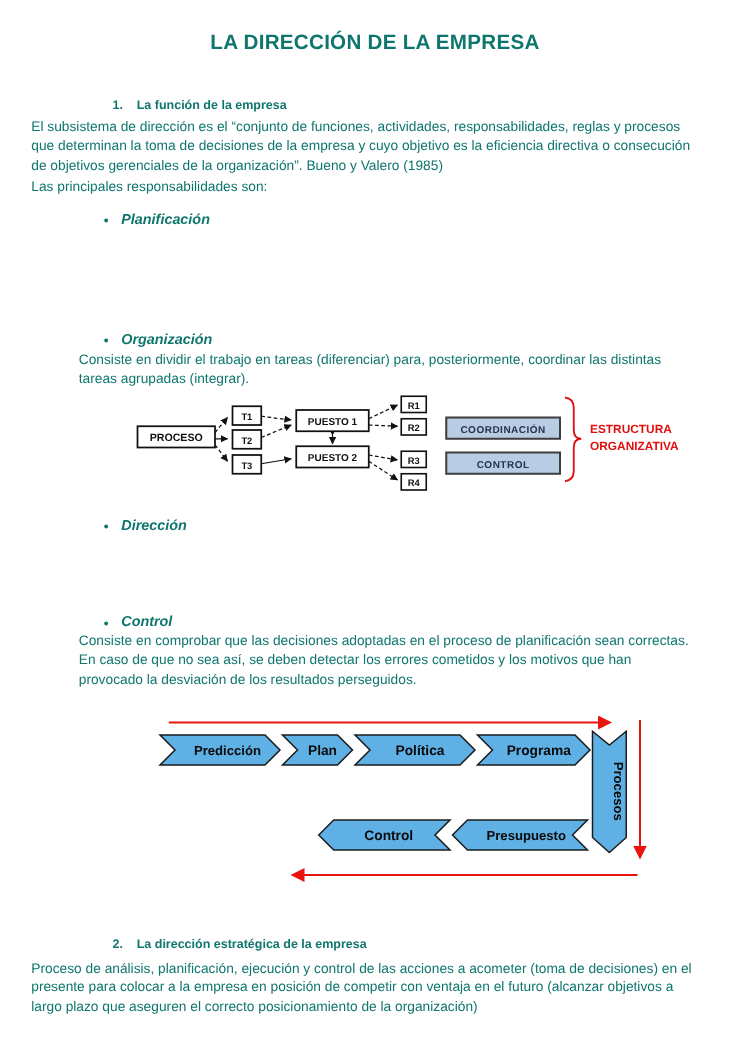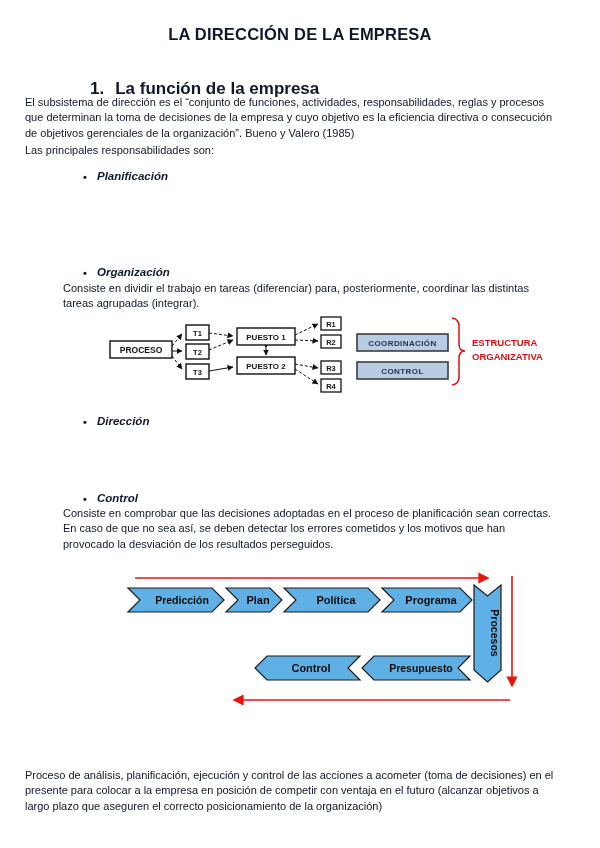--- a/index.html
+++ b/index.html
@@ -1,23 +1,23 @@
 <!DOCTYPE html>
 <html><head>
 <meta charset="utf-8">
 <style>
   html,body { margin:0; padding:0; background:#888; }
   .page {
     position:relative; width:600px; height:848px; margin:0 auto;
     background:#ffffff; font-family:"Liberation Sans", sans-serif;
-    color:#0f172a; overflow:hidden;
+    color:#0f766e; overflow:hidden;
   }
   .abs { position:absolute; }
   .title { width:600px; text-align:center; font-size:16.5px; font-weight:bold; letter-spacing:.2px; }
-  .h1 { font-size:17px; font-weight:bold; }
+  .h1 { font-size:10px; font-weight:bold; }
   .h1 .num { margin-right:11px; }
   .para { font-size:11px; line-height:15.3px; white-space:pre-line; }
   .bullet-head { font-size:11.5px; font-weight:bold; font-style:italic; }
   .bullet-dot { font-size:11px; position:absolute; left:-14px; top:1px; font-style:normal; }
   .small-line { font-size:11px; }
   svg text { font-family:"Liberation Sans", sans-serif; }
   .boxtxt { font-weight:bold; fill:#111; }
   .sidetxt { font-weight:bold; fill:#26324b; letter-spacing:.4px; }
   .redtxt { font-weight:bold; }
   .chevtxt { font-weight:bold; fill:#0b0b0b; }
@@ -176,17 +176,20 @@
     <g>
       <polygon points="360,88 267,88 255,100 267,112 360,112 348,100" fill="#5fb0e4" stroke="#1c1c1c" stroke-width="1.2"></polygon>
       <text class="chevtxt" x="311" y="104" font-size="11" text-anchor="middle">Control</text>
     </g>
     <g>
       <polygon points="470,88 374,88 362,100 374,112 470,112 458,100" fill="#5fb0e4" stroke="#1c1c1c" stroke-width="1.2"></polygon>
       <text class="chevtxt" x="421" y="104" font-size="10.5" text-anchor="middle">Presupuesto</text>
     </g>
   </svg>
 
+  <div class="abs h1" style="top:750px; left:90px;">
+    <span class="num">2.</span><span>La dirección estratégica de la empresa</span>
+  </div>
   <div class="abs para" style="top:768px; left:25px; width:560px;">Proceso de análisis, planificación, ejecución y control de las acciones a acometer (toma de decisiones) en el
 presente para colocar a la empresa en posición de competir con ventaja en el futuro (alcanzar objetivos a
 largo plazo que aseguren el correcto posicionamiento de la organización)</div>
 
 </div>
 
 </body></html>

